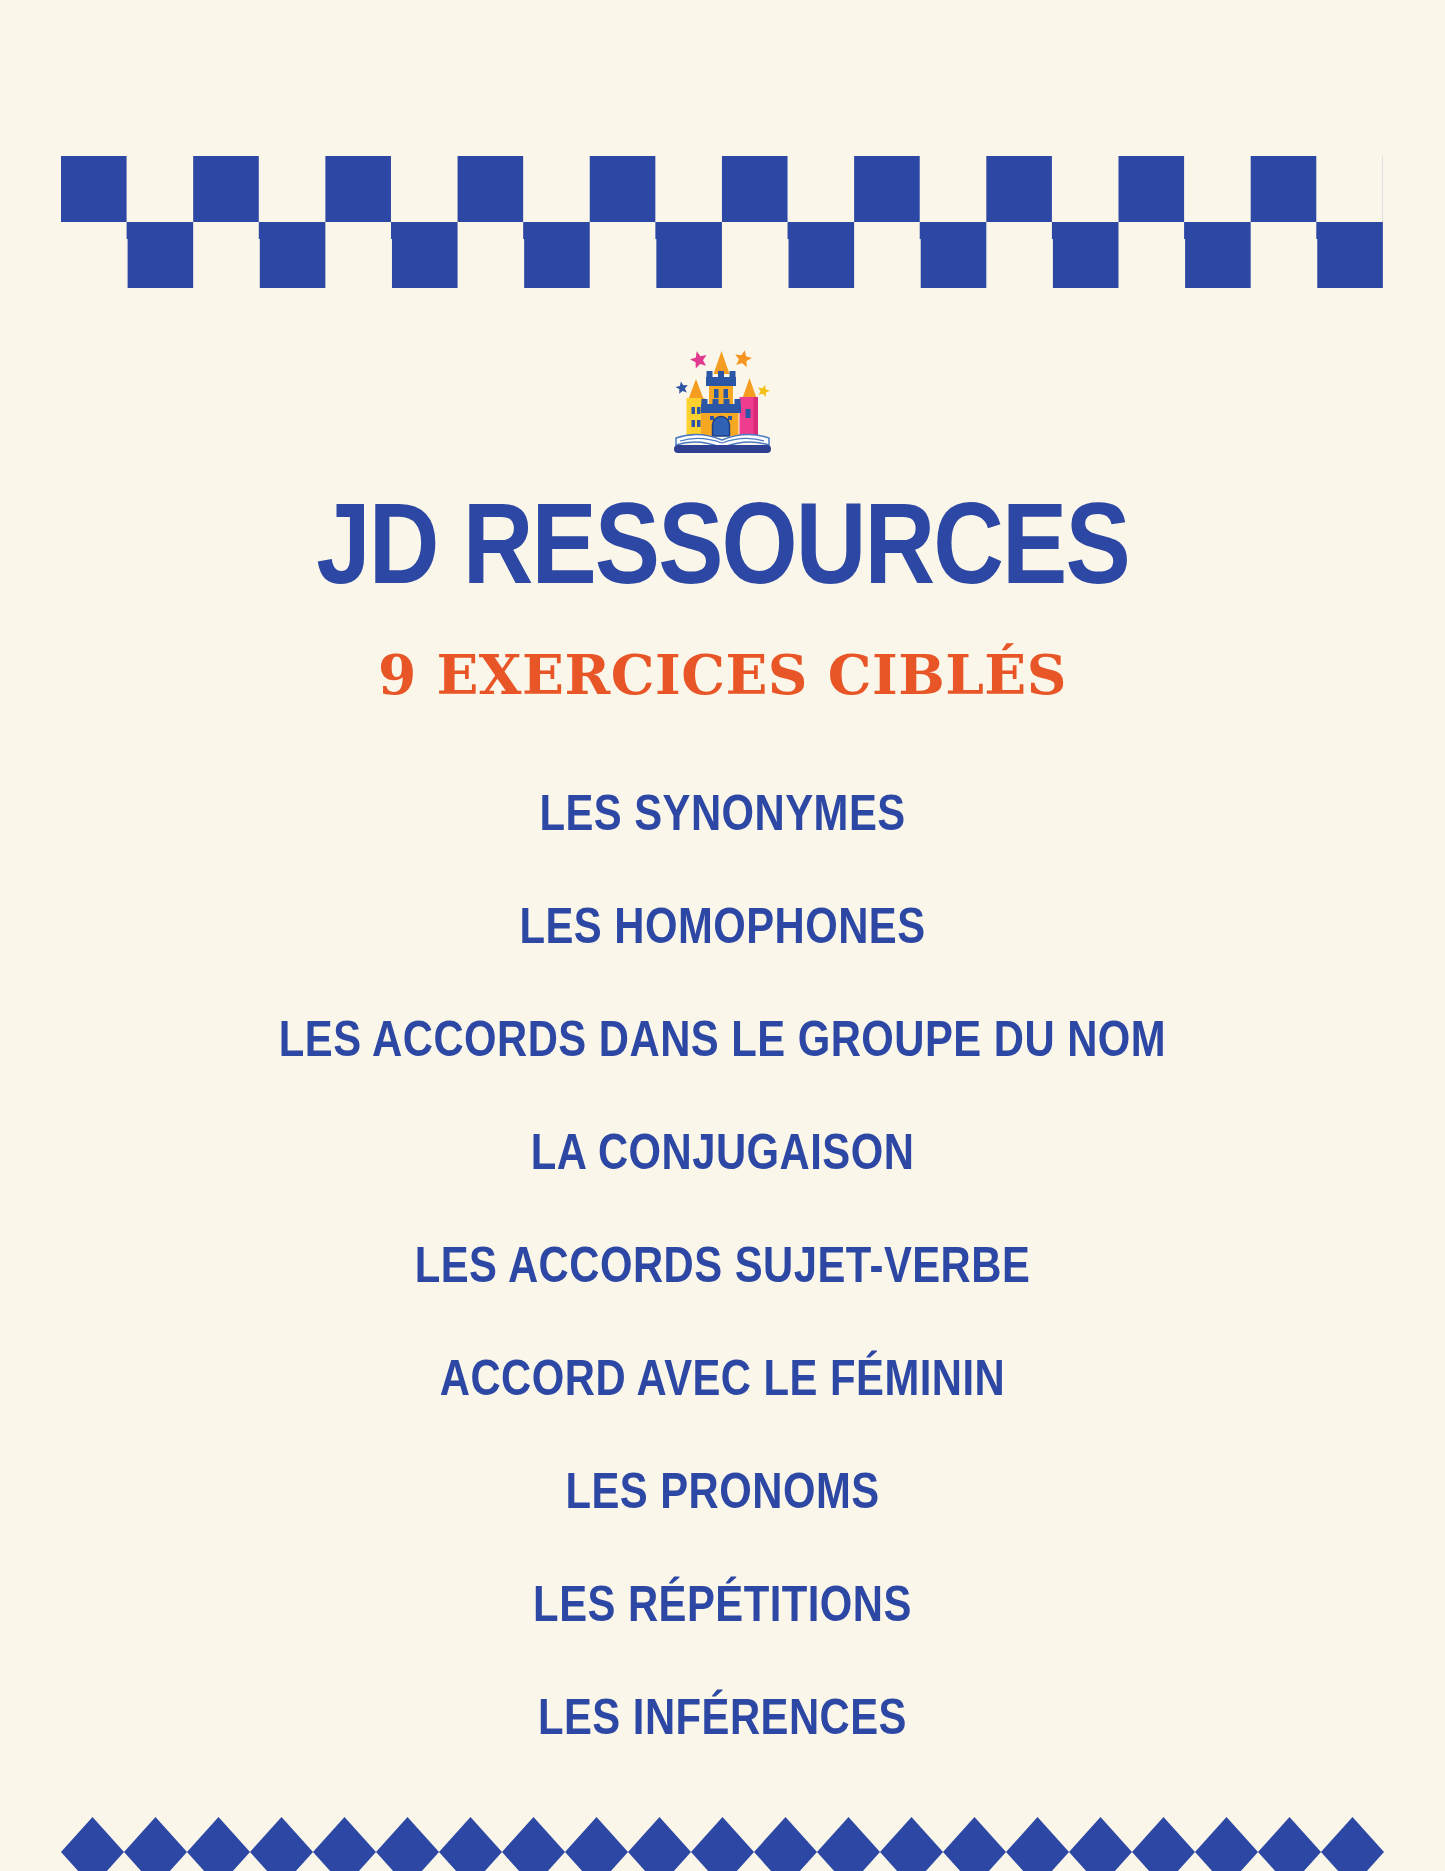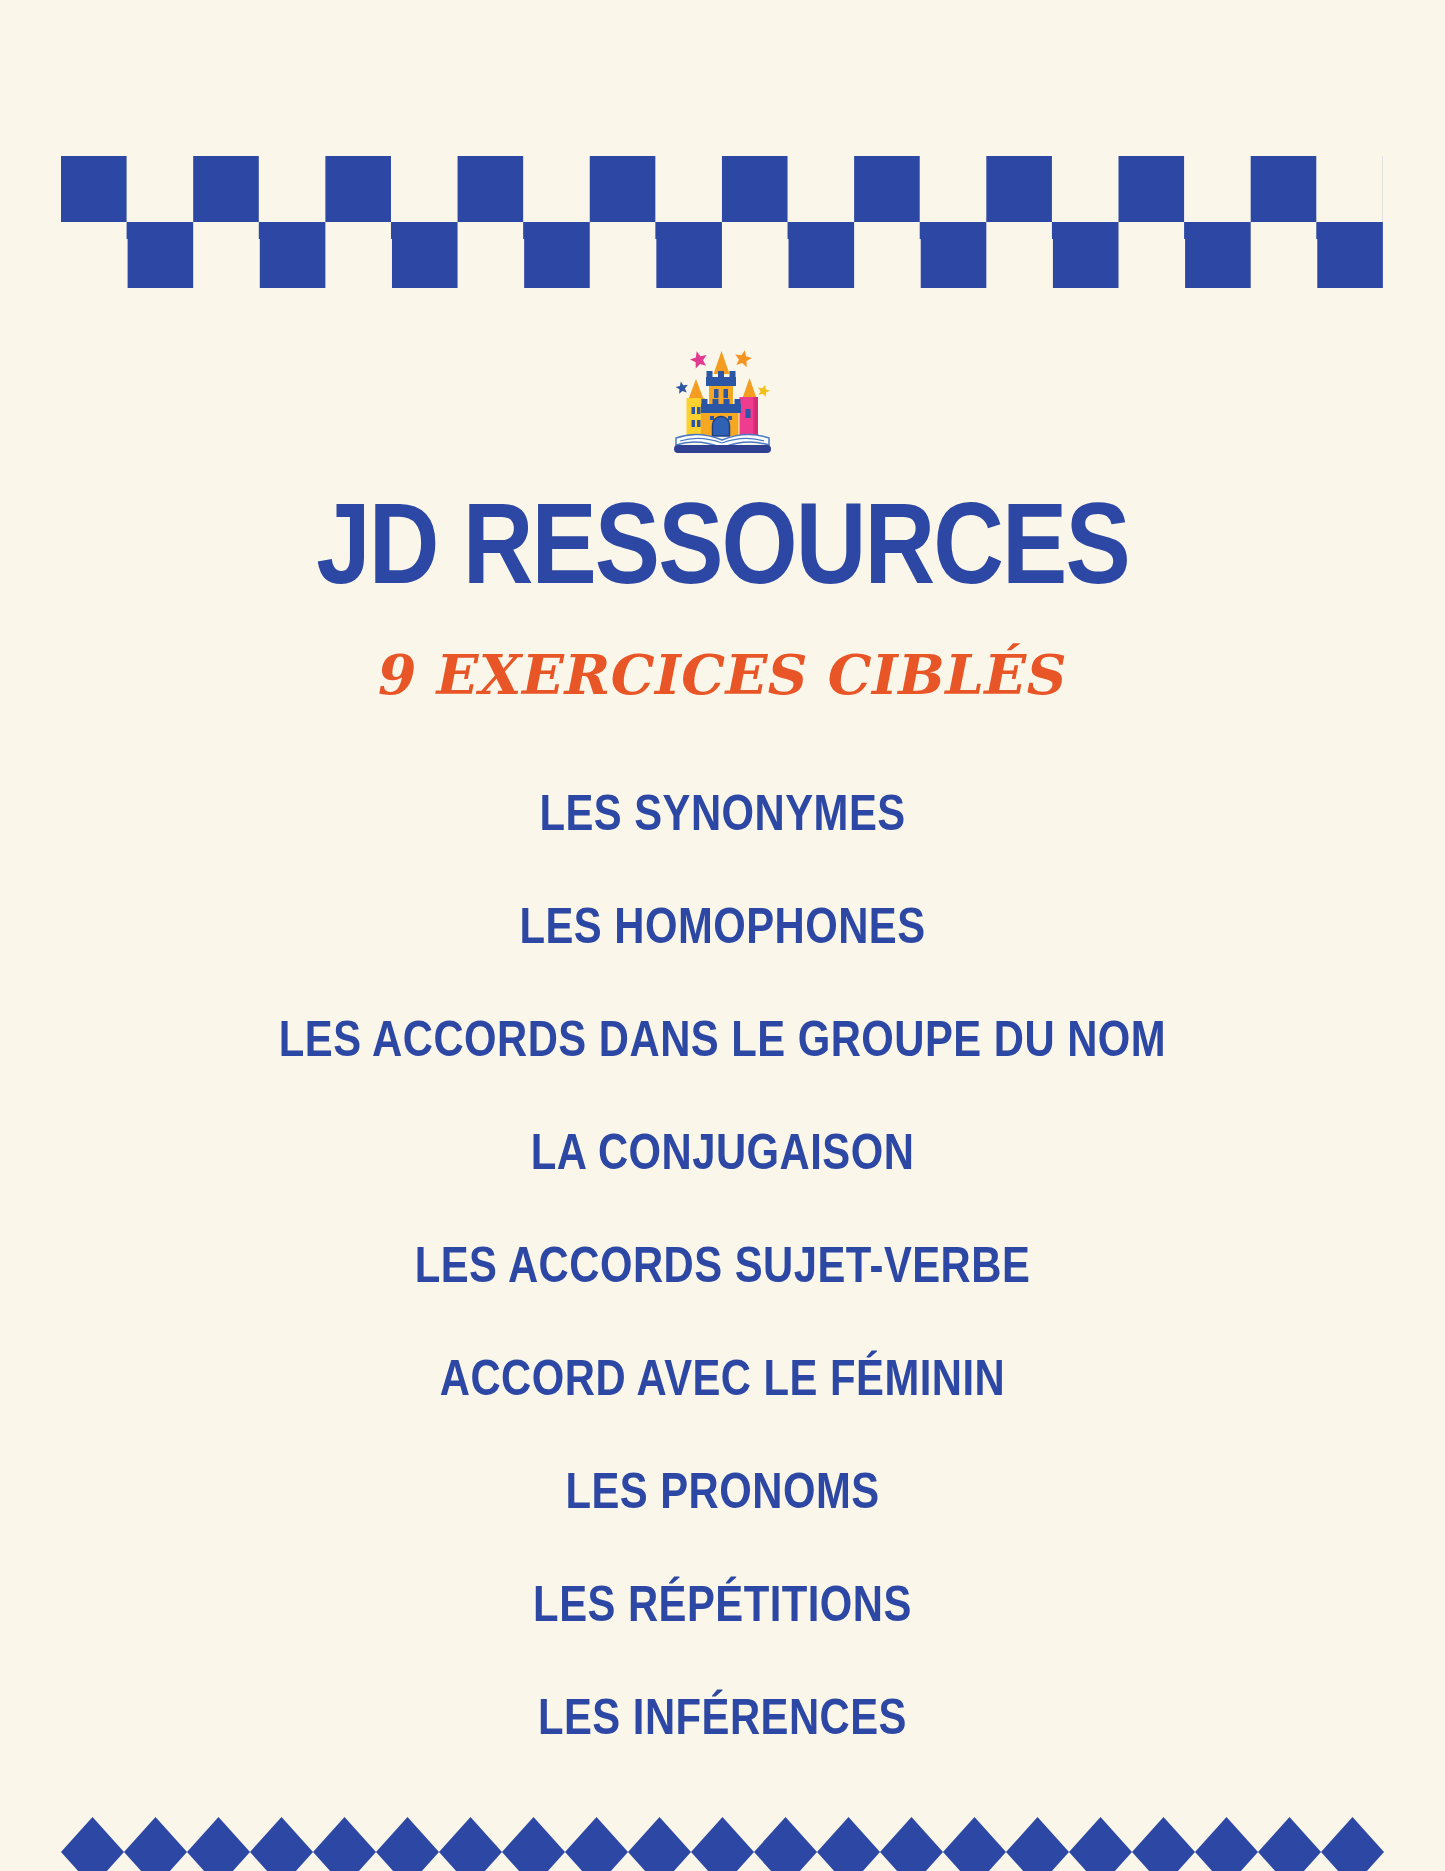--- a/index.html
+++ b/index.html
@@ -52,21 +52,20 @@
     transform-origin:50% 50%;
     white-space:nowrap;
   }
   
   .subtitle{
     position:absolute;
     left:0; right:0; top:615px;
     height:95px;
     display:flex;align-items:center;justify-content:center;
     font-family:"DejaVu Serif",serif;
-    font-style:italic;
     font-weight:bold;
     font-size:55px;
     letter-spacing:0.5px;
     color:var(--orange,#e85527);
     white-space:nowrap;
   }
   
   .exercises{
     position:absolute;
     left:0; right:0; top:744px;

